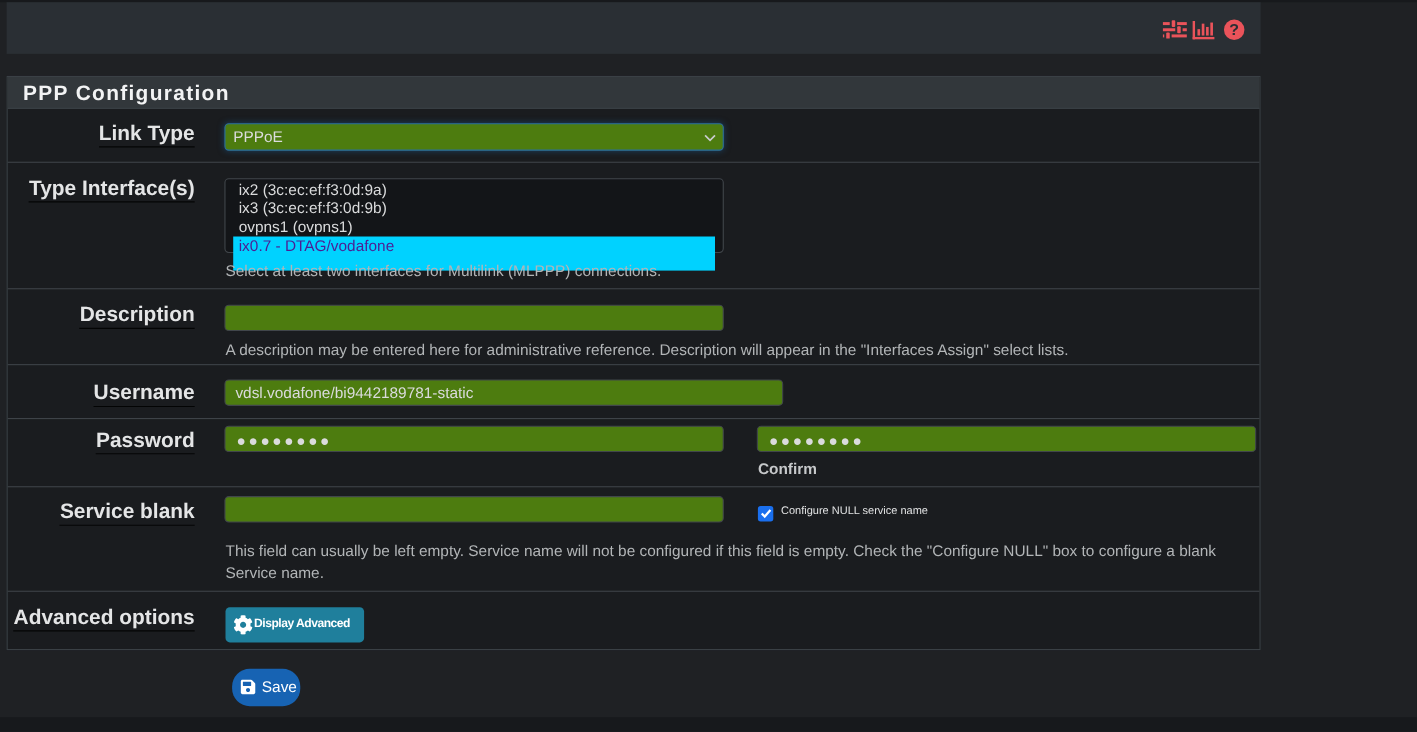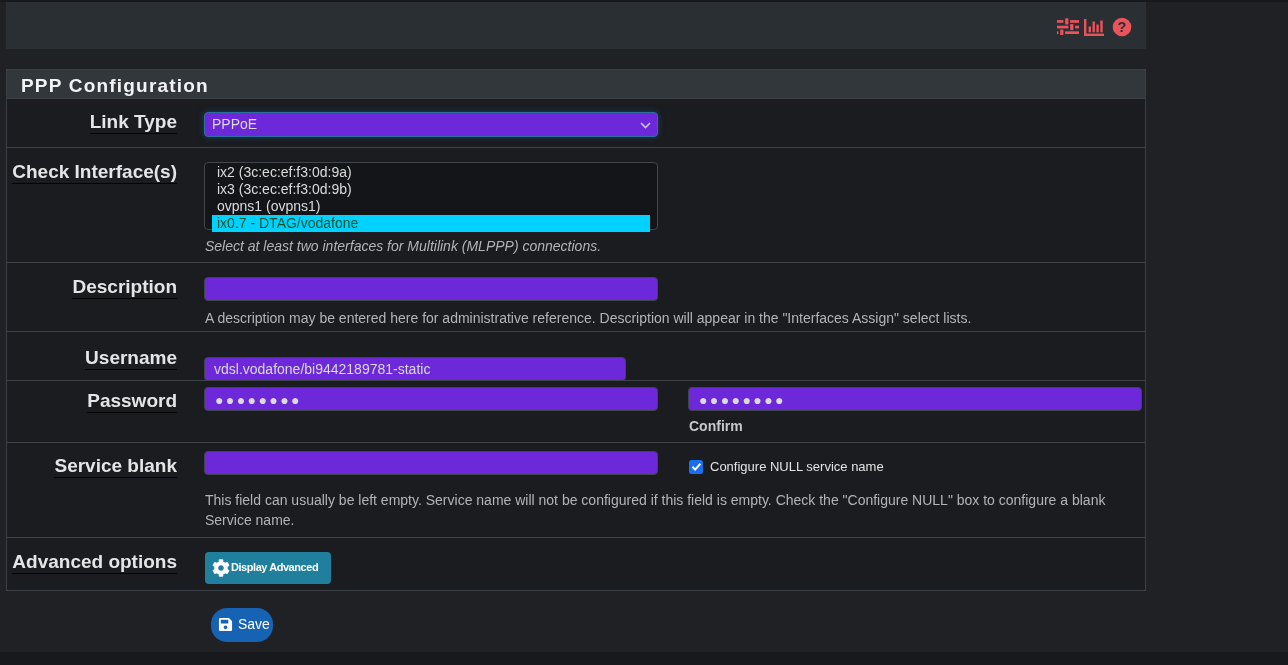--- a/index.html
+++ b/index.html
@@ -13,21 +13,21 @@
 #crumb a { color:#4f9dd8; text-decoration:none; }
 #panel { left:6px; top:69px; width:1140px; height:522px; background:#1a1c1f;
   border:1px solid #3a4045; }
 #phead { left:0; top:0; width:1138px; height:29px; background:#32373b;
   border-bottom:1px solid #3a4045; }
 #phead span { position:absolute; left:14px; top:5px; font-size:19px; font-weight:bold; color:#f2f3f4; letter-spacing:1.2px; }
 .rowline { left:0; width:1138px; height:1px; background:#3e4348; }
 .lbl { font-size:19px; font-weight:bold; color:#e4e5e6; }
 .lblwrap { left:0; width:170px; text-align:right; }
 .lbl u { text-decoration:none; border-bottom:1px solid rgba(0,0,0,0.85); padding-bottom:1px; }
-.inp { background:#6d28d9; border:1px solid #41464b; border-radius:4px;
+.inp { background:#4d7c0f; border:1px solid #41464b; border-radius:4px;
   color:#dadbdc; font-size:14px; }
 .helper { font-size:14px; color:#b2b5b7; }
 svg { display:block; }
 </style>
 </head>
 <body>
 <div class="abs" id="topstrip"></div>
 <div class="abs" id="navbar">
 
   <svg class="abs" style="left:1051px;top:16px" width="22" height="17" viewBox="0 0 22 17">
@@ -68,37 +68,37 @@
 
   <div class="abs lblwrap" style="top:41px"><span class="lbl"><u>Link Type</u></span></div>
   <div class="abs inp" style="left:197px;top:42px;width:454px;height:25px;border-color:#2b6f9e;box-shadow:0 0 6px rgba(30,100,160,0.5);">
     <span style="position:absolute;left:7px;top:3px;">PPPoE</span>
     <svg style="position:absolute;right:6px;top:9px" width="11" height="7" viewBox="0 0 11 7">
         <path d="M1 1 L5.5 5.6 L10 1" stroke="#c9ccce" stroke-width="1.5" fill="none"></path>
       </svg>
   </div>
   <div class="abs rowline" style="top:77px"></div>
 
-  <div class="abs lblwrap" style="top:91px"><span class="lbl"><u>Check Interface(s)</u></span></div>
+  <div class="abs lblwrap" style="top:91px"><span class="lbl"><u>Type Interface(s)</u></span></div>
   <div class="abs inp" style="left:197px;top:92px;width:454px;height:68px;background:#131518;padding:1px 7px;">
     <div style="height:17px;line-height:17px;padding-left:5px;">ix2 (3c:ec:ef:f3:0d:9a)</div>
     <div style="height:17px;line-height:17px;padding-left:5px;">ix3 (3c:ec:ef:f3:0d:9b)</div>
     <div style="height:17px;line-height:17px;padding-left:5px;">ovpns1 (ovpns1)</div>
-    <div style="height:17px;line-height:17px;padding-left:5px;background:#00d2ff;color:#14532d;">ix0.7 - DTAG/vodafone</div>
+    <div style="height:31px;line-height:17px;padding-left:5px;background:#00d2ff;color:#4c1d95;">ix0.7 - DTAG/vodafone</div>
   </div>
-  <div class="abs helper" style="left:198px;top:168px;font-style:italic;">Select at least two interfaces for Multilink (MLPPP) connections.</div>
+  <div class="abs helper" style="left:198px;top:168px;">Select at least two interfaces for Multilink (MLPPP) connections.</div>
   <div class="abs rowline" style="top:192px"></div>
 
   <div class="abs lblwrap" style="top:206px"><span class="lbl"><u>Description</u></span></div>
   <div class="abs inp" style="left:197px;top:207px;width:454px;height:24px;"></div>
   <div class="abs helper" style="left:198px;top:240px;">A description may be entered here for administrative reference. Description will appear in the "Interfaces Assign" select lists.</div>
   <div class="abs rowline" style="top:261px"></div>
 
   <div class="abs lblwrap" style="top:277px"><span class="lbl"><u>Username</u></span></div>
-  <div class="abs inp" style="left:197px;top:287px;width:422px;height:24px;">
+  <div class="abs inp" style="left:197px;top:275px;width:508px;height:24px;">
     <span style="position:absolute;left:9px;top:3px;">vdsl.vodafone/bi9442189781-static</span>
   </div>
   <div class="abs rowline" style="top:310px"></div>
 
   <div class="abs lblwrap" style="top:320px"><span class="lbl"><u>Password</u></span></div>
   <div class="abs inp" style="left:197px;top:317px;width:454px;height:24px;">
     <span style="position:absolute;left:10px;top:4px;font-size:14px;letter-spacing:2.4px;">●●●●●●●●</span>
   </div>
   <div class="abs inp" style="left:681px;top:317px;width:454px;height:24px;">
     <span style="position:absolute;left:10px;top:4px;font-size:14px;letter-spacing:2.4px;">●●●●●●●●</span>
@@ -106,21 +106,21 @@
   <div class="abs helper" style="left:682px;top:348px;color:#c6c8ca;font-weight:bold;">Confirm</div>
   <div class="abs rowline" style="top:372px"></div>
 
   <div class="abs lblwrap" style="top:385px"><span class="lbl"><u>Service blank</u></span></div>
   <div class="abs inp" style="left:197px;top:381px;width:454px;height:24px;"></div>
   <div class="abs" style="left:682px;top:390px;width:14px;height:14px;background:#1a6fee;border-radius:2.5px;">
     <svg style="position:absolute;left:1.5px;top:2px" width="11" height="10" viewBox="0 0 11 10">
         <path d="M1.5 4.8 L4.2 7.6 L9.4 1.6" stroke="#fff" stroke-width="2" fill="none"></path>
       </svg>
   </div>
-  <div class="abs" style="left:703px;top:389px;font-size:13px;color:#e2e3e4;">Configure NULL service name</div>
+  <div class="abs" style="left:703px;top:389px;font-size:10px;color:#e2e3e4;">Configure NULL service name</div>
   <div class="abs helper" style="left:198px;top:422px;">This field can usually be left empty. Service name will not be configured if this field is empty. Check the "Configure NULL" box to configure a blank</div>
   <div class="abs helper" style="left:198px;top:442px;">Service name.</div>
   <div class="abs rowline" style="top:467px"></div>
 
   <div class="abs lblwrap" style="top:481px"><span class="lbl"><u>Advanced options</u></span></div>
   <div class="abs" style="left:198px;top:482px;width:126px;height:32px;background:#1f7f9c;border-radius:4px;color:#fff;">
     <svg style="position:absolute;left:6.5px;top:7px" width="18" height="18" viewBox="0 0 512 512">
         <path fill="#fff" d="M487.4 315.7l-42.6-24.6c4.3-23.2 4.3-47 0-70.2l42.6-24.6c4.9-2.8 7.1-8.6 5.5-14-11.1-35.6-30-67.8-54.7-94.6-3.8-4.1-10-5.1-14.8-2.3L380.8 110c-17.9-15.4-38.5-27.3-60.8-35.1V25.8c0-5.6-3.9-10.5-9.4-11.7-36.7-8.2-74.3-7.8-109.2 0-5.5 1.2-9.4 6.1-9.4 11.7V75c-22.2 7.9-42.8 19.8-60.8 35.1L88.7 85.5c-4.9-2.8-11-1.9-14.8 2.3-24.7 26.7-43.6 58.9-54.7 94.6-1.7 5.4.6 11.2 5.5 14L67.3 221c-4.3 23.2-4.3 47 0 70.2l-42.6 24.6c-4.9 2.8-7.1 8.6-5.5 14 11.1 35.6 30 67.8 54.7 94.6 3.8 4.1 10 5.1 14.8 2.3l42.6-24.6c17.9 15.4 38.5 27.3 60.8 35.1v49.2c0 5.6 3.9 10.5 9.4 11.7 36.7 8.2 74.3 7.8 109.2 0 5.5-1.2 9.4-6.1 9.4-11.7v-49.2c22.2-7.9 42.8-19.8 60.8-35.1l42.6 24.6c4.9 2.8 11 1.9 14.8-2.3 24.7-26.7 43.6-58.9 54.7-94.6 1.5-5.5-.7-11.3-5.6-14.1zM256 336c-44.1 0-80-35.9-80-80s35.9-80 80-80 80 35.9 80 80-35.9 80-80 80z"></path>
       </svg>
     <span style="position:absolute;left:26px;top:9px;font-size:11px;letter-spacing:-0.45px;white-space:nowrap;font-weight:bold;">Display Advanced</span>

